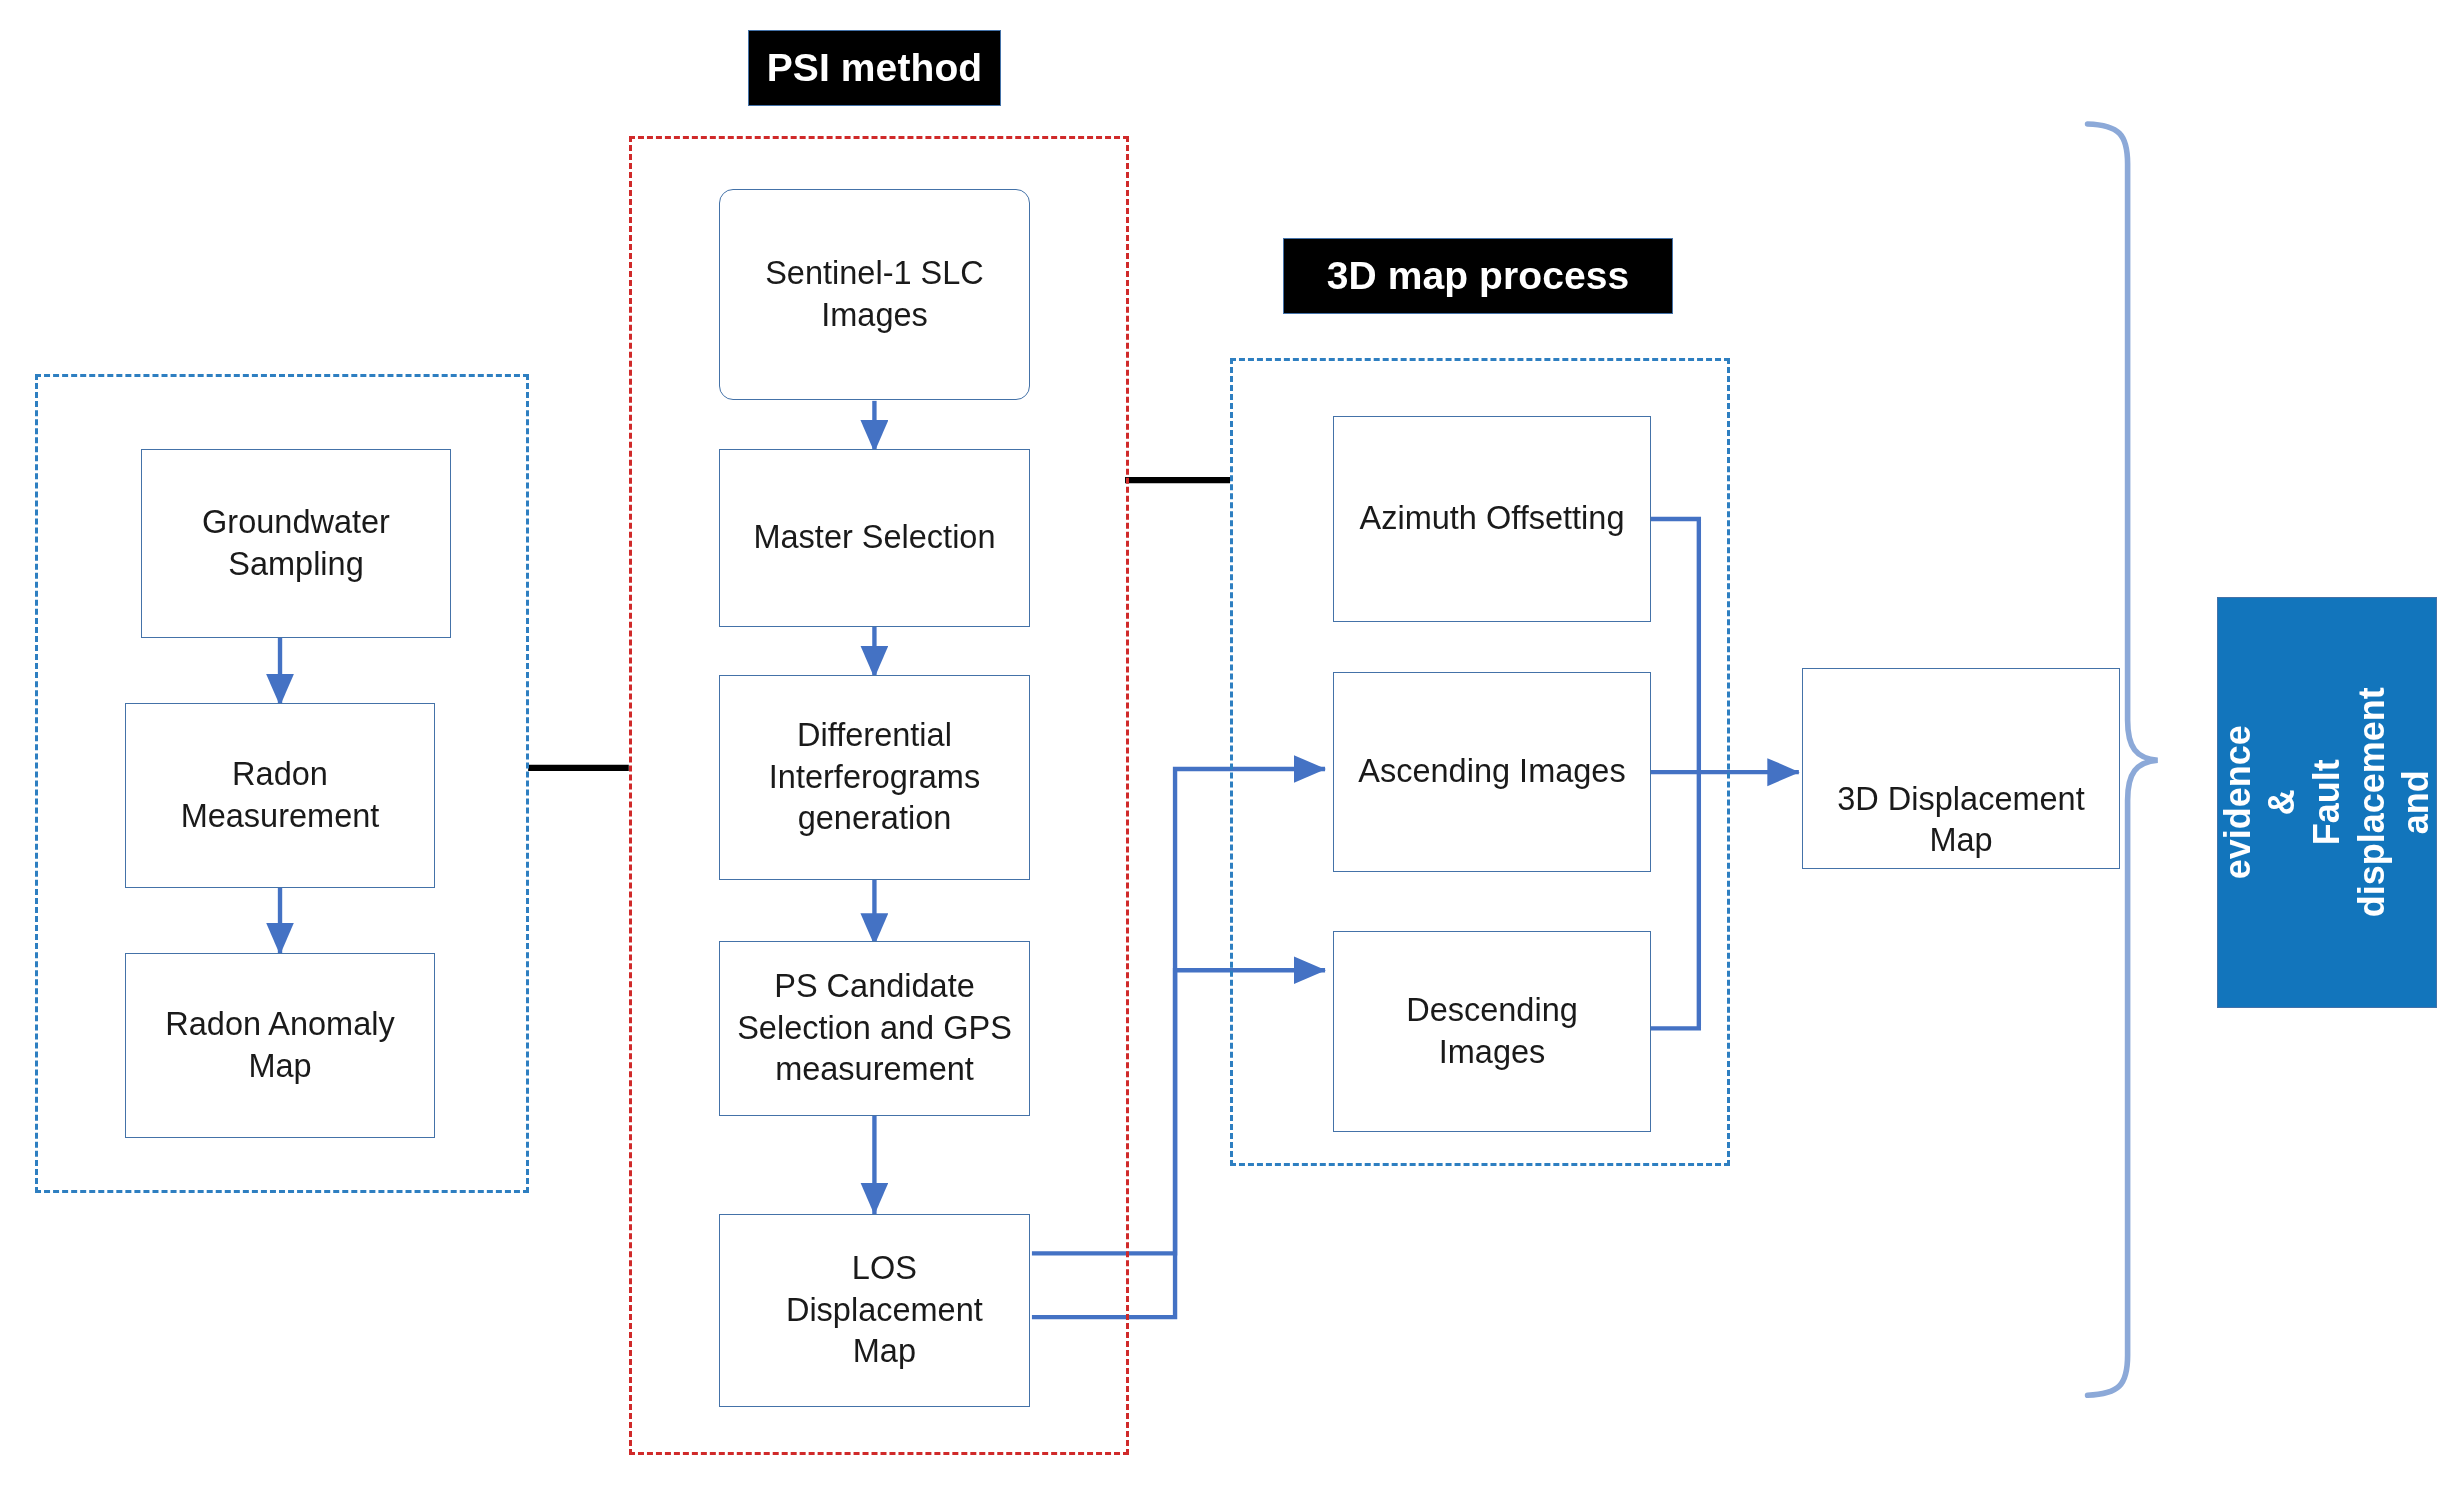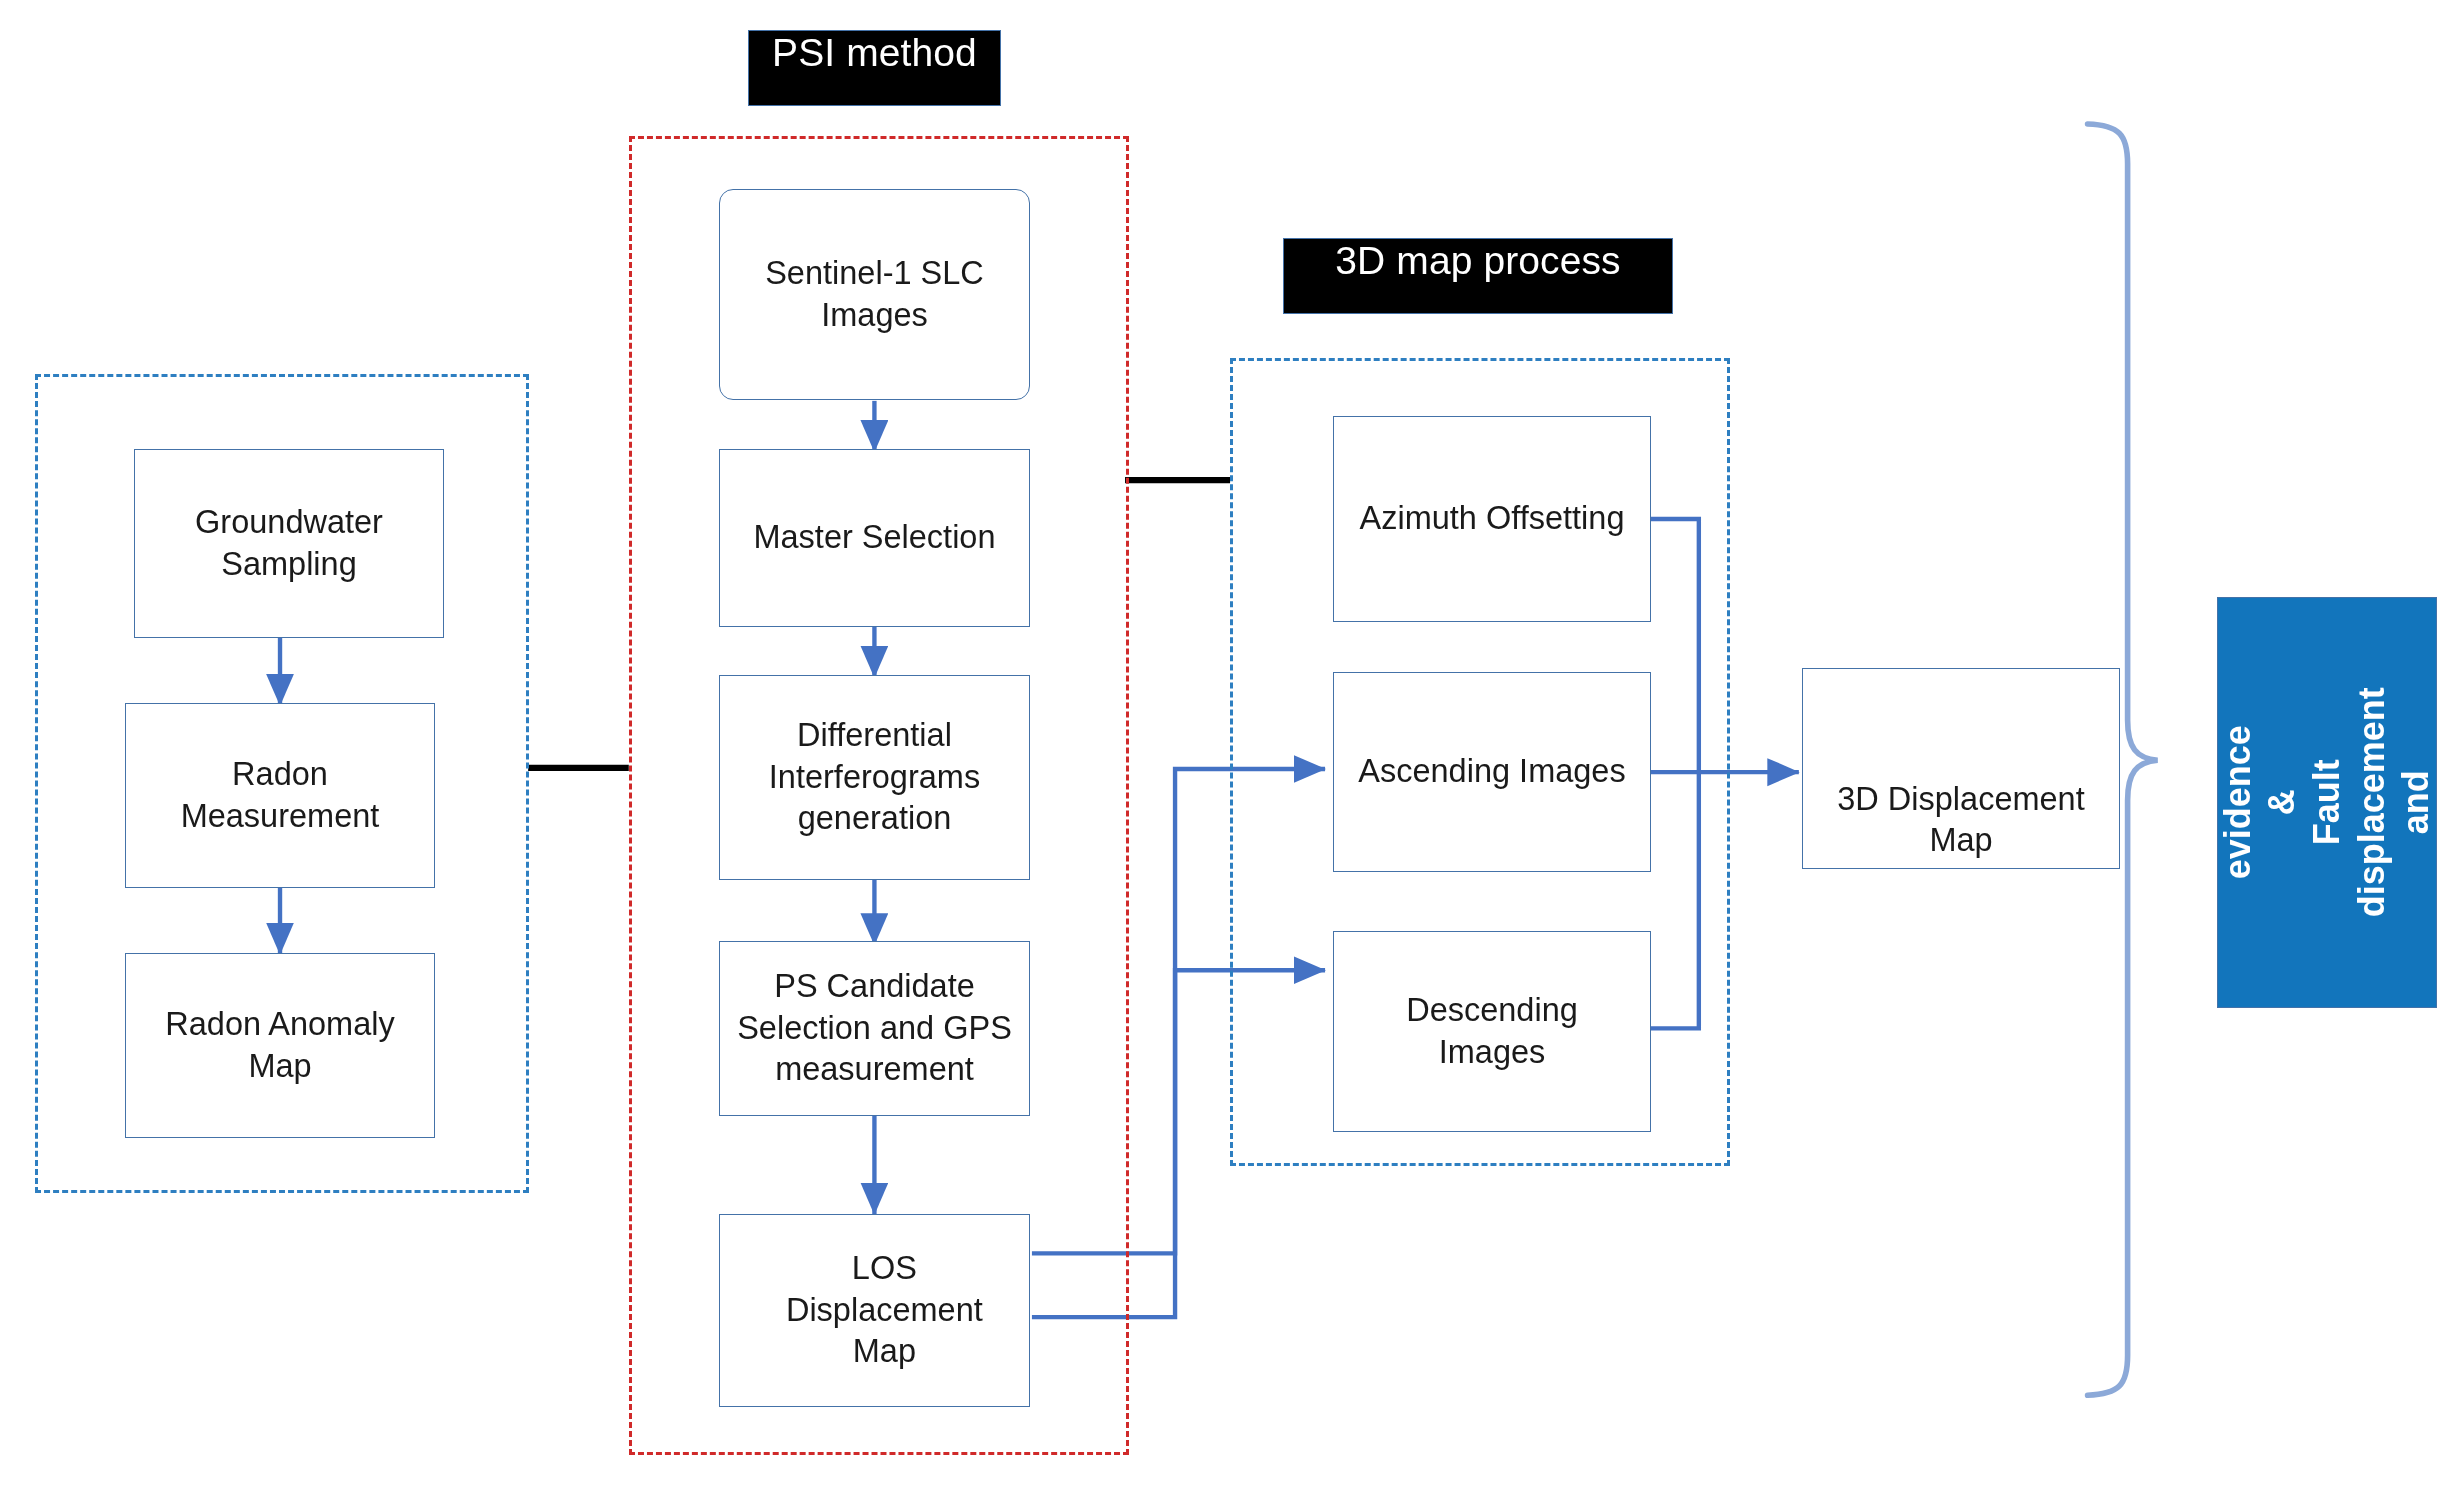--- a/index.html
+++ b/index.html
@@ -17,24 +17,24 @@
     background: #ffffff;
     overflow: hidden;
   }
   
   .section-header {
     position: absolute;
     background: #000000;
     border: 1.9px solid #4472a8;
     color: #ffffff;
     display: flex;
-    align-items: flex-start;
+    align-items: center;
     justify-content: center;
     font-size: 39px;
-    font-weight: 400;
+    font-weight: 700;
     letter-spacing: 0.1px;
     box-sizing: border-box;
   }
   
   .group-box {
     position: absolute;
     box-sizing: border-box;
     background: transparent;
   }
   .group-box.blue   { border: 3.8px dashed #2e7fc1; }
@@ -138,21 +138,21 @@
   <div class="section-header" style="left:1283px; top:238px; width:390px; height:76px;">
     <span>3D map process</span>
   </div>
 
   <div class="group-box blue" style="left:35px; top:374px; width:494px; height:819px;"></div>
 
   <div class="group-box red" style="left:629px; top:136px; width:500px; height:1319px;"></div>
 
   <div class="group-box blue" style="left:1230px; top:358px; width:500px; height:808px;"></div>
 
-  <div class="node" style="left:134px; top:449px; width:310px; height:189px;">
+  <div class="node" style="left:141px; top:449px; width:310px; height:189px;">
     <span>Groundwater
 Sampling</span>
   </div>
 
   <div class="node" style="left:125px; top:703px; width:310px; height:185px;">
     <span>Radon
 Measurement</span>
   </div>
 
   <div class="node" style="left:125px; top:953px; width:310px; height:185px;">

